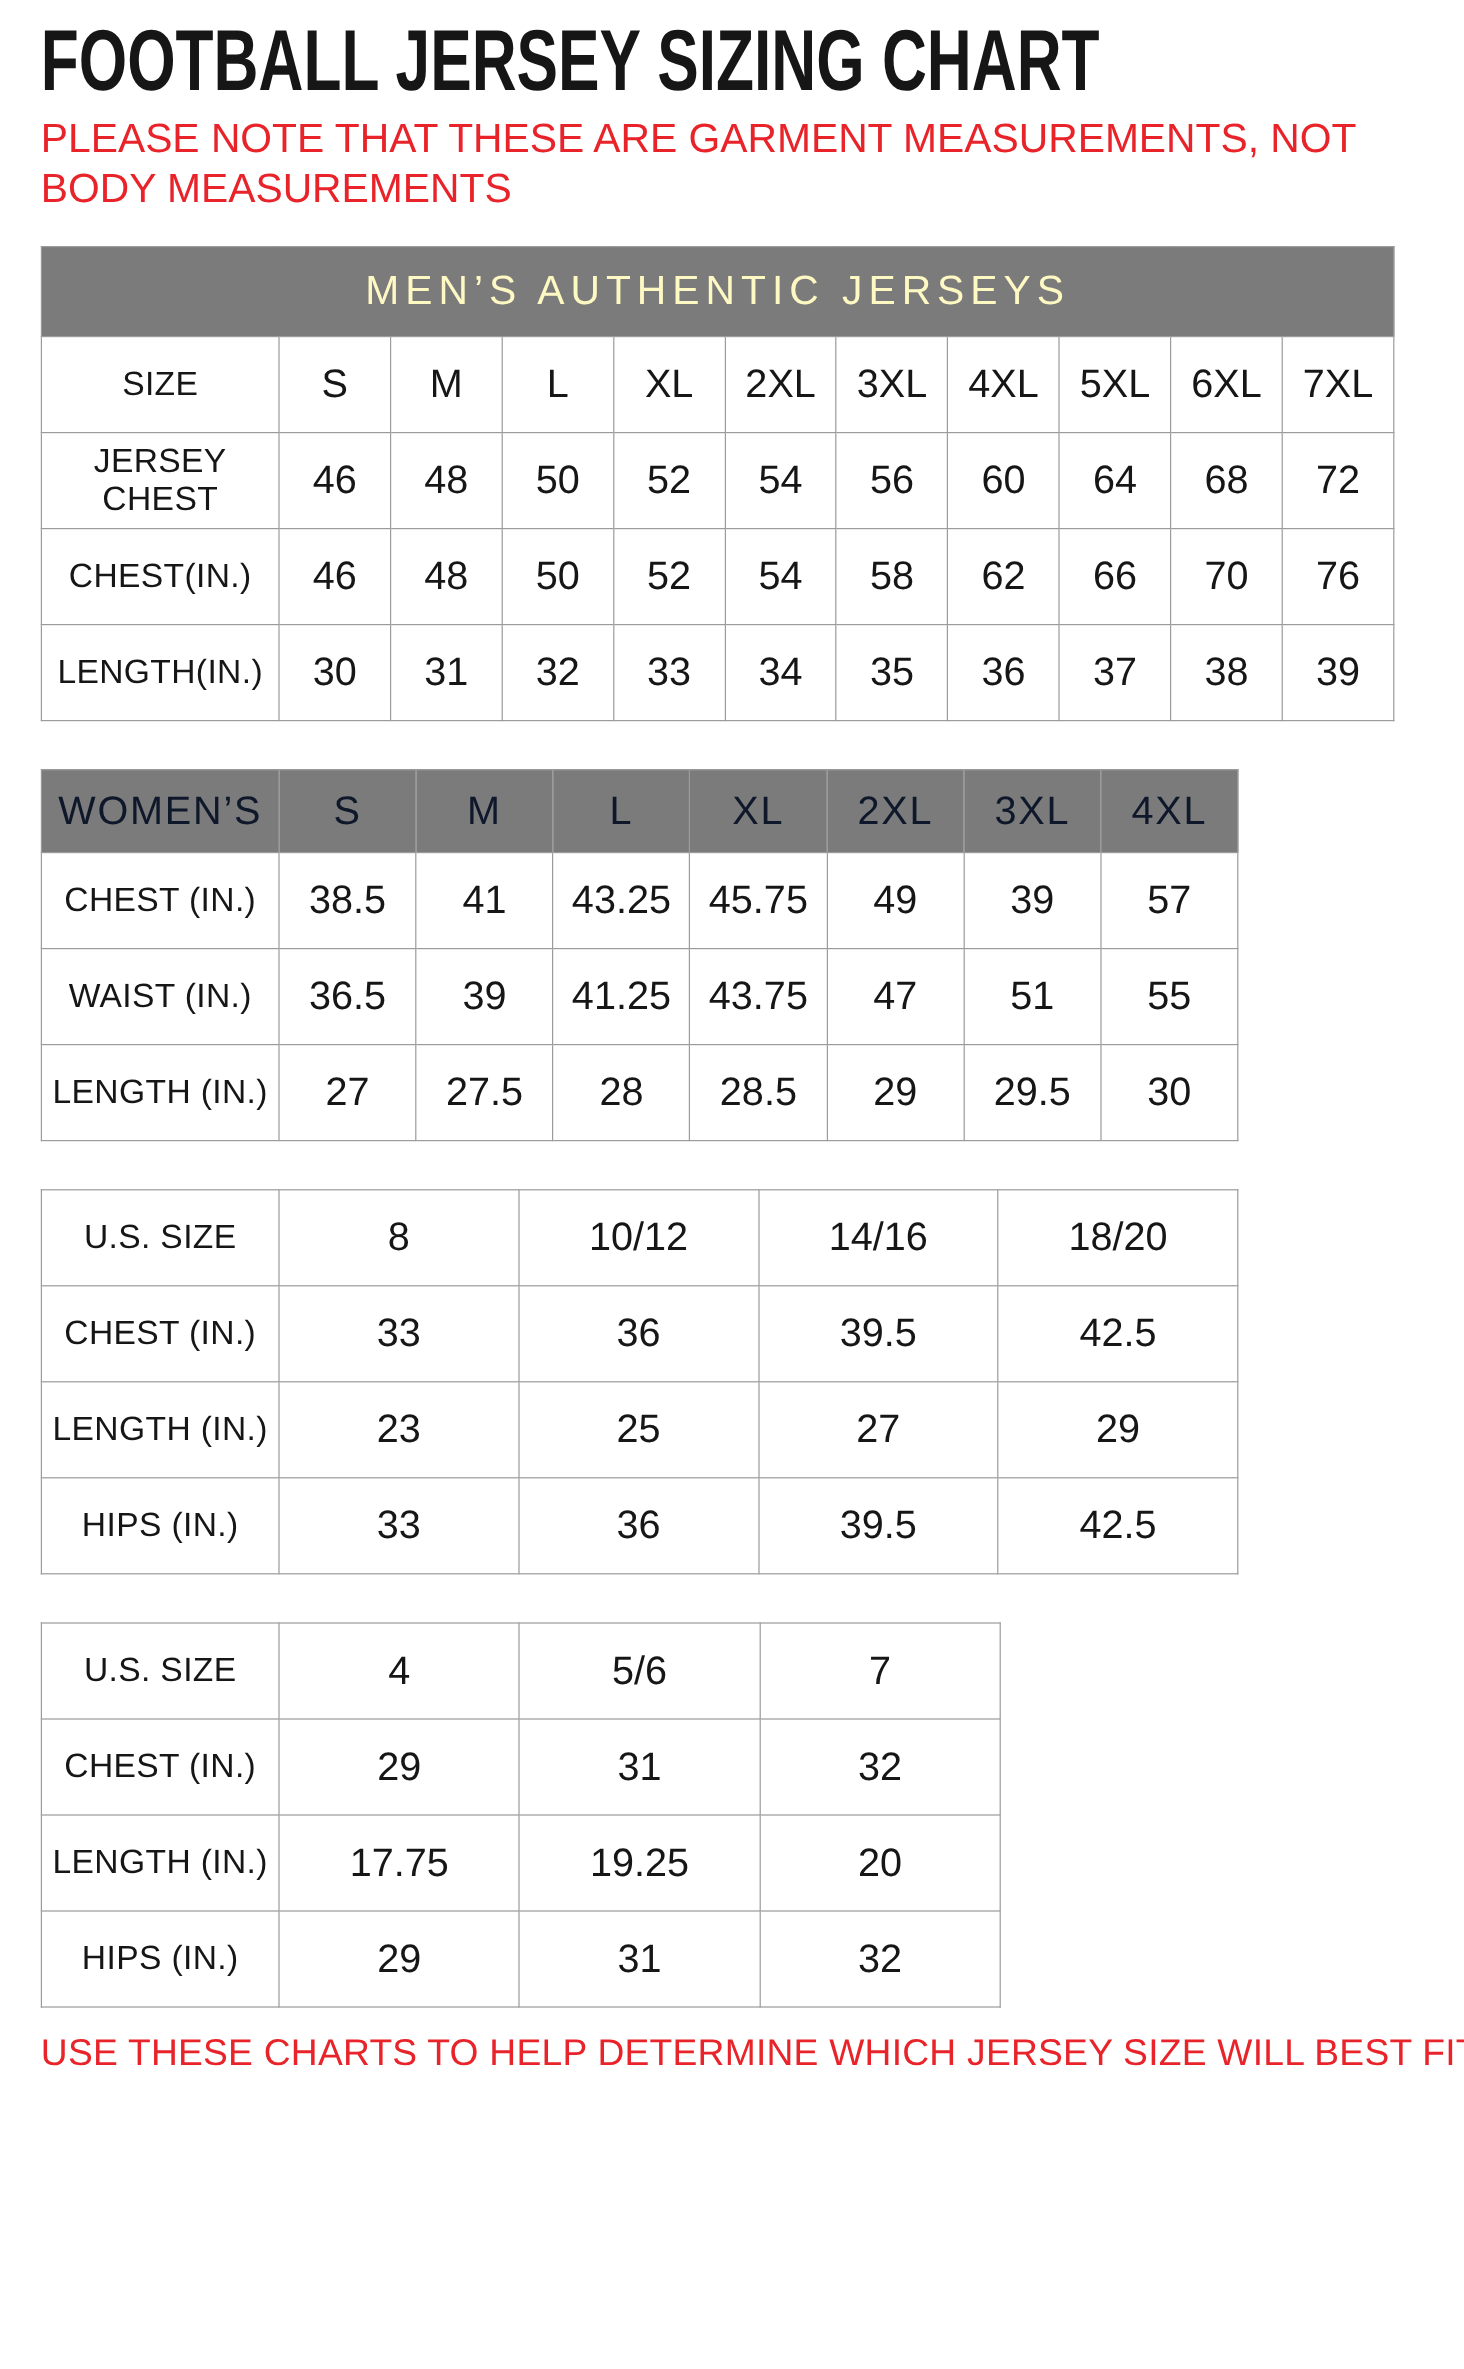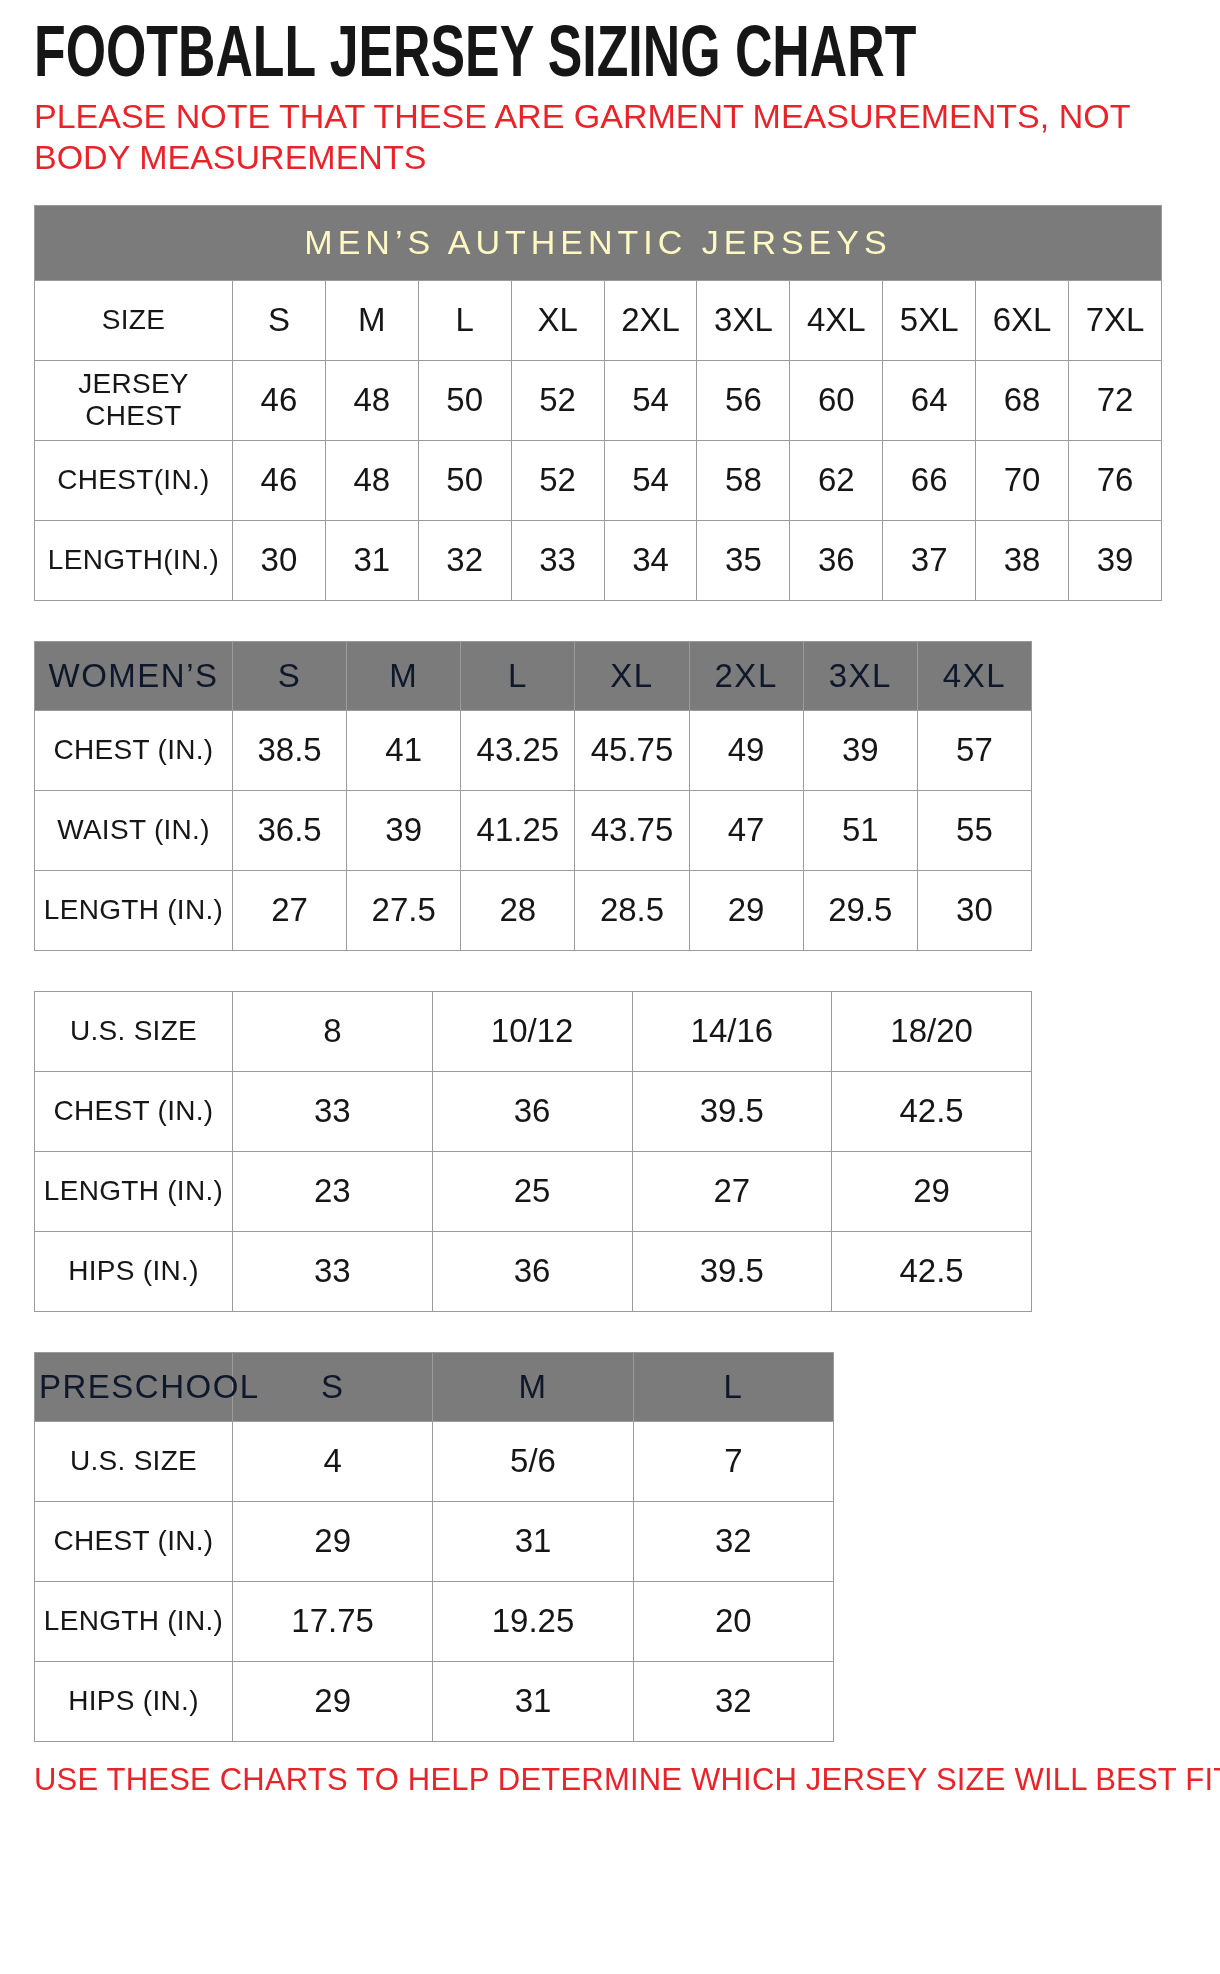--- a/index.html
+++ b/index.html
@@ -265,26 +265,20 @@
       </table>
     <table id="t-pre">
         <colgroup>
           <col class="c0">
           <col>
           <col>
           <col>
         </colgroup>
         <tbody>
           <tr>
-            <th class="hdr">PRESCHOOL</th>
-            <th class="hdr">S</th>
-            <th class="hdr">M</th>
-            <th class="hdr">L</th>
-          </tr>
-          <tr>
             <td class="label">U.S. SIZE</td>
             <td class="val">4</td>
             <td class="val">5/6</td>
             <td class="val">7</td>
           </tr>
           <tr>
             <td class="label">CHEST (IN.)</td>
             <td class="val">29</td>
             <td class="val">31</td>
             <td class="val">32</td>

